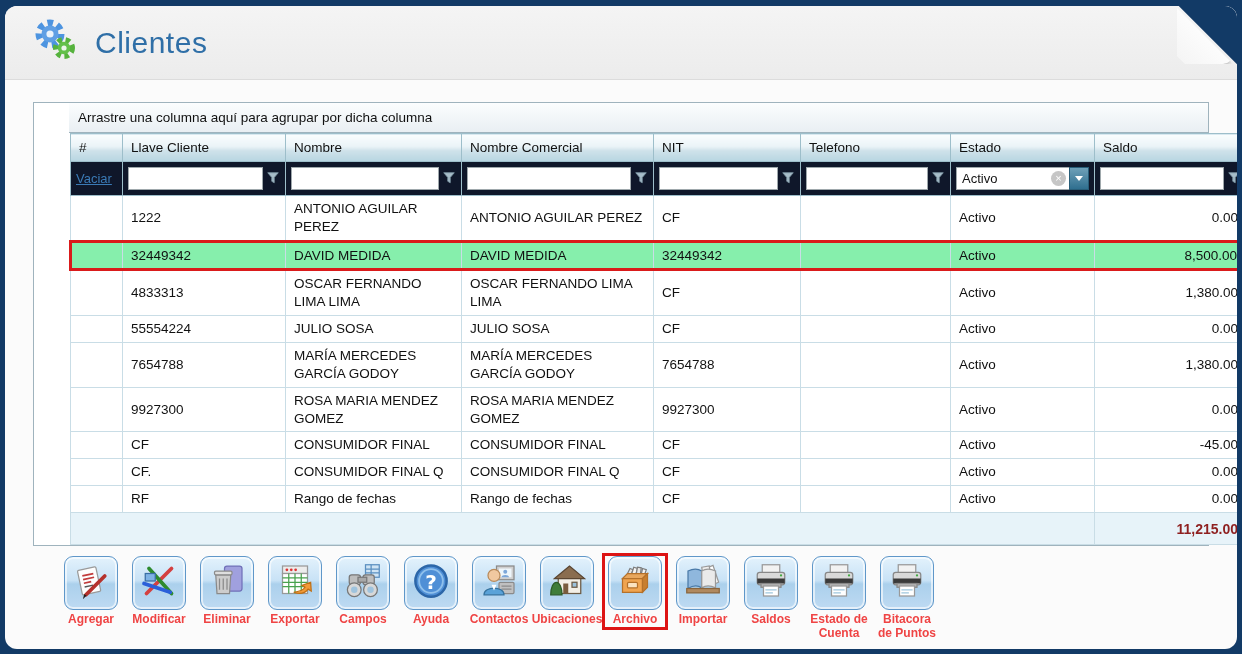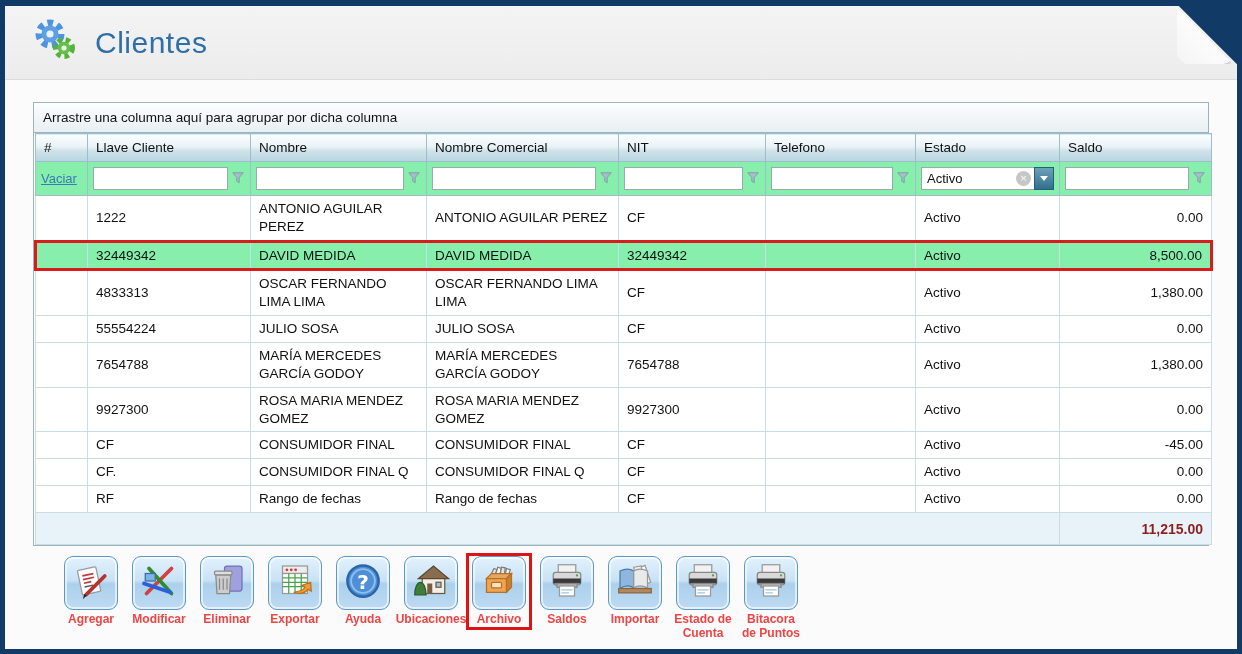--- a/index.html
+++ b/index.html
@@ -5,53 +5,53 @@
   * { box-sizing: border-box; margin: 0; padding: 0; }
   html,body { width:1242px; height:654px; }
   body {
     font-family: "Liberation Sans", "DejaVu Sans", sans-serif;
     background:#123a66;
     position:relative; overflow:hidden;
   }
   
   .card {
     position:absolute; left:5px; right:5px; top:6px; bottom:5px;
-    background:#fbfbfb; border-radius:0; overflow:hidden;
+    background:#fbfbfb; border-radius:12px; overflow:hidden;
   }
   
   .corner { position:absolute; top:0; right:0; width:62px; height:62px; z-index:5; }
   .corner .notch { position:absolute; top:0; right:0; width:62px; height:62px;
     background:#123a66; clip-path:polygon(6% 0, 100% 0, 100% 94%); }
   .corner .fold { position:absolute; top:2px; right:4px; width:56px; height:56px;
     background:linear-gradient(225deg,#bfe0e8 0%,#ffffff 32%,#f4f4f4 100%);
     clip-path:polygon(0 0, 100% 100%, 14% 100%, 0 86%);
     filter:drop-shadow(-2px 2px 2px rgba(0,0,0,.3));
     border-radius:0 0 10px 0; }
   
   .header-band {
     height:74px; background:linear-gradient(#f4f4f4,#ececec);
     border-bottom:1px solid #dcdcdc;
     display:flex; align-items:center; padding-left:26px; gap:16px;
   }
   .page-title { font-size:30px; color:#2f6fa7; letter-spacing:.5px; }
   
   .content { padding:22px 0 0 28px; }
-  .grid-wrap { width:1176px; border:1px solid #9fb3bd; background:#fff; }
+  .grid-wrap { width:1176px; border:1px solid #9fb3bd; background:#fff;padding-left:35px; }
   .group-panel {
     height:30px; line-height:29px; padding-left:9px; font-size:13.5px; color:#111;
     background:linear-gradient(#fbfdfe,#e9eff3); border-bottom:1px solid #9fb3bd;
   }
   table.clients-table { width:100%; border-collapse:collapse; table-layout:fixed; font-size:13.5px; color:#111; }
   .clients-table th {
     background:linear-gradient(#fafdfe,#eaf3f7 45%,#cfe2ea 60%,#b7d5e1);
     border:1px solid #9dbeca; font-weight:normal; text-align:left;
     padding:4px 8px; height:28px;
   }
   .clients-table td.filter-cell {
-    background:#86efac; border:1px solid #9dbeca; padding:5px 5px; height:34px;
+    background:#0f172a; border:1px solid #9dbeca; padding:5px 5px; height:34px;
   }
   .vaciar-link { color:#3a7ab5; text-decoration:underline; font-size:13px; cursor:pointer; }
   .finput-wrap { display:flex; align-items:center; gap:3px; }
   .finput-wrap input {
     flex:1; min-width:0; height:23px; border:1px solid #9fa8ac; background:#fff;
     font-family:inherit; font-size:13px; padding:0 4px; outline:none;
   }
   .funnel { flex:0 0 14px; height:16px; display:inline-block; cursor:pointer; }
   .estado-filter {
     display:flex; align-items:center; height:23px; background:#fff;
@@ -344,26 +344,58 @@
                 <rect x="6" y="10" width="20" height="16" fill="#fff" stroke="#999"></rect>
                 <path d="M6 13.5h20M6 17h20M6 20.5h20M11 10v16M16 10v16M21 10v16" stroke="#49a24e"></path>
                 <path d="M15 25c4-.5 7-1 9-4l-2.5-1.5 7-2.5.5 7-2.5-1.5c-3 4-7.5 4-11.5 2.5z" fill="#f19a38" stroke="#c06f14"></path>
               </svg></span>
           </div>
           <div class="tb-label">Exportar</div>
         </div>
         <div class="tb-item">
           <div class="tb-btn">
             <span><svg viewBox="0 0 32 32">
+                <rect x="18" y="3" width="11" height="10" fill="#cfe4f4" stroke="#5b8fc0"></rect>
+                <path d="M18 6.5h11M18 9.5h11M22.5 3v10" stroke="#5b8fc0"></path>
+                <rect x="5" y="11" width="9" height="8" rx="2" fill="#bdbdbd" stroke="#777"></rect>
+                <rect x="16" y="11" width="9" height="8" rx="2" fill="#bdbdbd" stroke="#777"></rect>
+                <rect x="12" y="13" width="7" height="4" fill="#a8a8a8" stroke="#777"></rect>
+                <circle cx="9" cy="23" r="5.5" fill="#d8d8d8" stroke="#777"></circle>
+                <circle cx="22" cy="23" r="5.5" fill="#d8d8d8" stroke="#777"></circle>
+                <circle cx="9" cy="23" r="2.6" fill="#9fc3dd"></circle>
+                <circle cx="22" cy="23" r="2.6" fill="#9fc3dd"></circle>
+              </svg></span>
+          </div>
+          <div class="tb-label">Campos</div>
+        </div>
+        <div class="tb-item">
+          <div class="tb-btn">
+            <span><svg viewBox="0 0 32 32">
                 <circle cx="16" cy="16" r="12.5" fill="#4f8fd6" stroke="#2c66a8" stroke-width="2"></circle>
                 <circle cx="16" cy="16" r="9.5" fill="none" stroke="#8fc0ec" stroke-width="1.5"></circle>
                 <text x="16" y="22" font-size="16" font-weight="bold" fill="#fff" text-anchor="middle" font-family="DejaVu Sans, sans-serif">?</text>
               </svg></span>
           </div>
           <div class="tb-label">Ayuda</div>
+        </div>
+        <div class="tb-item">
+          <div class="tb-btn">
+            <span><svg viewBox="0 0 32 32">
+                <rect x="14" y="4" width="14" height="11" fill="#cfcfcf" stroke="#8a8a8a"></rect>
+                <rect x="16" y="6" width="10" height="7" fill="#eef6fb"></rect>
+                <circle cx="21" cy="8.5" r="1.6" fill="#7da7d9"></circle>
+                <path d="M18 13c0-2.4 6-2.4 6 0z" fill="#7da7d9"></path>
+                <rect x="16" y="17" width="12" height="9" rx="1" fill="#c0c0c0" stroke="#8a8a8a"></rect>
+                <path d="M18 20h8M18 22.5h8" stroke="#8a8a8a"></path>
+                <circle cx="12" cy="11.5" r="4.8" fill="#f0c8a0" stroke="#b98a5a"></circle>
+                <path d="M4 27c0-7 16-7 16 0z" fill="#5aa2d8" stroke="#36739f"></path>
+                <path d="M10 19h4l-2 4.5z" fill="#fff"></path>
+              </svg></span>
+          </div>
+          <div class="tb-label">Contactos</div>
         </div>
         <div class="tb-item">
           <div class="tb-btn">
             <span><svg viewBox="0 0 32 32">
                 <rect x="9" y="13" width="18" height="13" fill="#f3efe6" stroke="#6b5a44"></rect>
                 <path d="M6 14 18 4l12 10z" fill="#8a6d4f" stroke="#5a4632"></path>
                 <rect x="13" y="18" width="4" height="8" fill="#7a5c3e"></rect>
                 <rect x="20" y="17" width="4" height="4" fill="#9cc3dd" stroke="#6b5a44"></rect>
                 <path d="M3 27c0-6 2-10 4.5-10S12 21 12 27z" fill="#3f7d3a" stroke="#2c5c28"></path>
               </svg></span>
@@ -383,46 +415,46 @@
                 <path d="M6 14h16v11H6z" fill="#f0a44f" stroke="#b5712a"></path>
                 <path d="M22 25V14l4-4v11z" fill="#c87f2f" stroke="#b5712a"></path>
                 <rect x="10" y="17" width="8" height="4.5" rx="1" fill="#fbe3c0" stroke="#b5712a"></rect>
               </svg></span>
           </div>
           <div class="tb-label">Archivo</div>
         </div>
         <div class="tb-item">
           <div class="tb-btn">
             <span><svg viewBox="0 0 32 32">
+                <path d="M18 6l6-2.5L28.5 17l-6 2.5z" fill="#fff" stroke="#999"></path>
+                <path d="M15 5l6-1 2 13.5-6 1z" fill="#efefef" stroke="#999"></path>
+                <path d="M4 22c4-2.5 8-2.5 11-.5V8C12 6 8 6 4 8z" fill="#8fb7dd" stroke="#4a7aa8"></path>
+                <path d="M15 21.5c3-2 7-2 11 0V8c-4-2-8-2-11 0z" fill="#eaeaea" stroke="#999"></path>
+                <rect x="3" y="22" width="26" height="3.5" fill="#b0895f" stroke="#8a653d"></rect>
+              </svg></span>
+          </div>
+          <div class="tb-label">Importar</div>
+        </div>
+        <div class="tb-item">
+          <div class="tb-btn">
+            <span><svg viewBox="0 0 32 32">
                 <rect x="9" y="3" width="14" height="8" fill="#f2f2f2" stroke="#999"></rect>
                 <rect x="5" y="9" width="22" height="10" rx="2" fill="#d9d9d9" stroke="#888"></rect>
                 <rect x="5" y="14" width="22" height="4" fill="#3a3a3a"></rect>
                 <rect x="8" y="18" width="16" height="3" fill="#b5b5b5" stroke="#888"></rect>
                 <rect x="10" y="20" width="12" height="8" fill="#fff" stroke="#999"></rect>
                 <path d="M11.5 23h9M11.5 25.5h6" stroke="#9ec6dd"></path>
                 <circle cx="24" cy="11.5" r=".9" fill="#4a4"></circle>
               </svg></span>
           </div>
           <div class="tb-label">Saldos</div>
         </div>
         <div class="tb-item">
           <div class="tb-btn">
             <span><svg viewBox="0 0 32 32">
-                <path d="M18 6l6-2.5L28.5 17l-6 2.5z" fill="#fff" stroke="#999"></path>
-                <path d="M15 5l6-1 2 13.5-6 1z" fill="#efefef" stroke="#999"></path>
-                <path d="M4 22c4-2.5 8-2.5 11-.5V8C12 6 8 6 4 8z" fill="#8fb7dd" stroke="#4a7aa8"></path>
-                <path d="M15 21.5c3-2 7-2 11 0V8c-4-2-8-2-11 0z" fill="#eaeaea" stroke="#999"></path>
-                <rect x="3" y="22" width="26" height="3.5" fill="#b0895f" stroke="#8a653d"></rect>
-              </svg></span>
-          </div>
-          <div class="tb-label">Importar</div>
-        </div>
-        <div class="tb-item">
-          <div class="tb-btn">
-            <span><svg viewBox="0 0 32 32">
                 <rect x="9" y="3" width="14" height="8" fill="#f2f2f2" stroke="#999"></rect>
                 <rect x="5" y="9" width="22" height="10" rx="2" fill="#d9d9d9" stroke="#888"></rect>
                 <rect x="5" y="14" width="22" height="4" fill="#3a3a3a"></rect>
                 <rect x="8" y="18" width="16" height="3" fill="#b5b5b5" stroke="#888"></rect>
                 <rect x="10" y="20" width="12" height="8" fill="#fff" stroke="#999"></rect>
                 <path d="M11.5 23h9M11.5 25.5h6" stroke="#9ec6dd"></path>
                 <circle cx="24" cy="11.5" r=".9" fill="#4a4"></circle>
               </svg></span>
           </div>
           <div class="tb-label">Estado de Cuenta</div>

